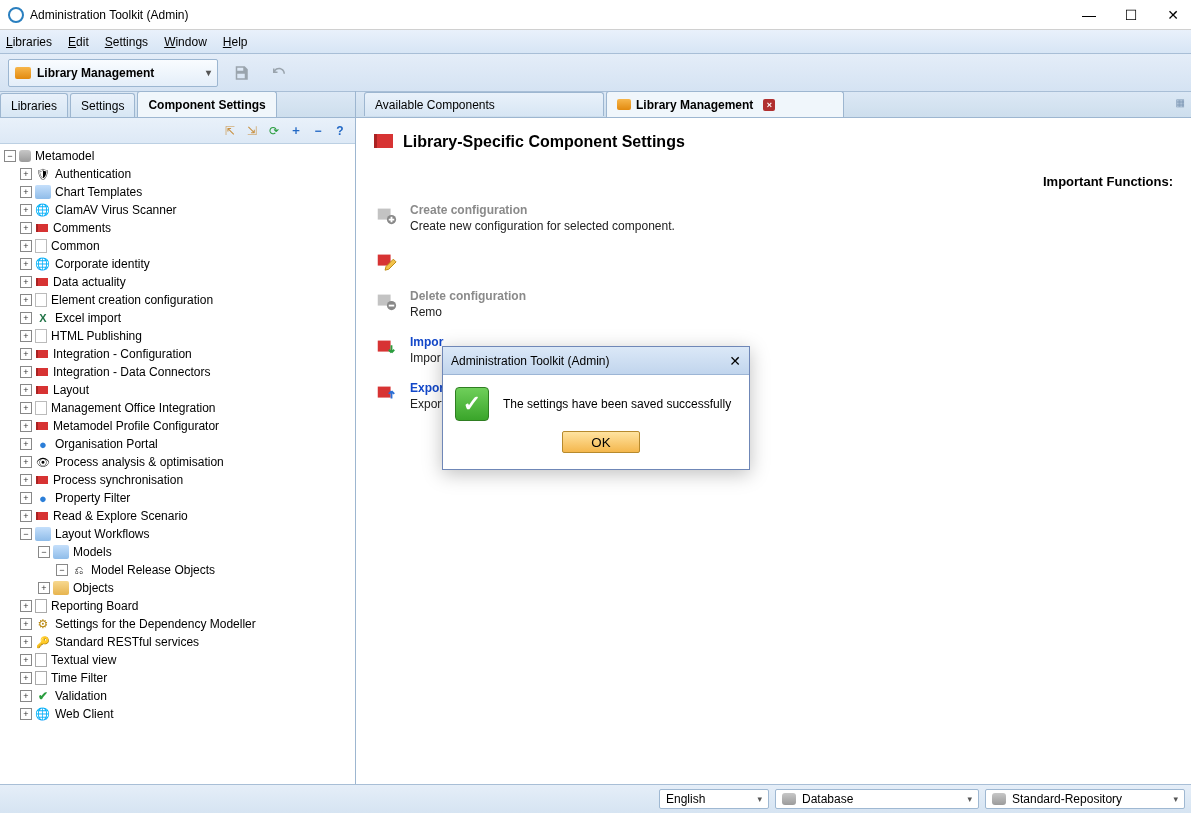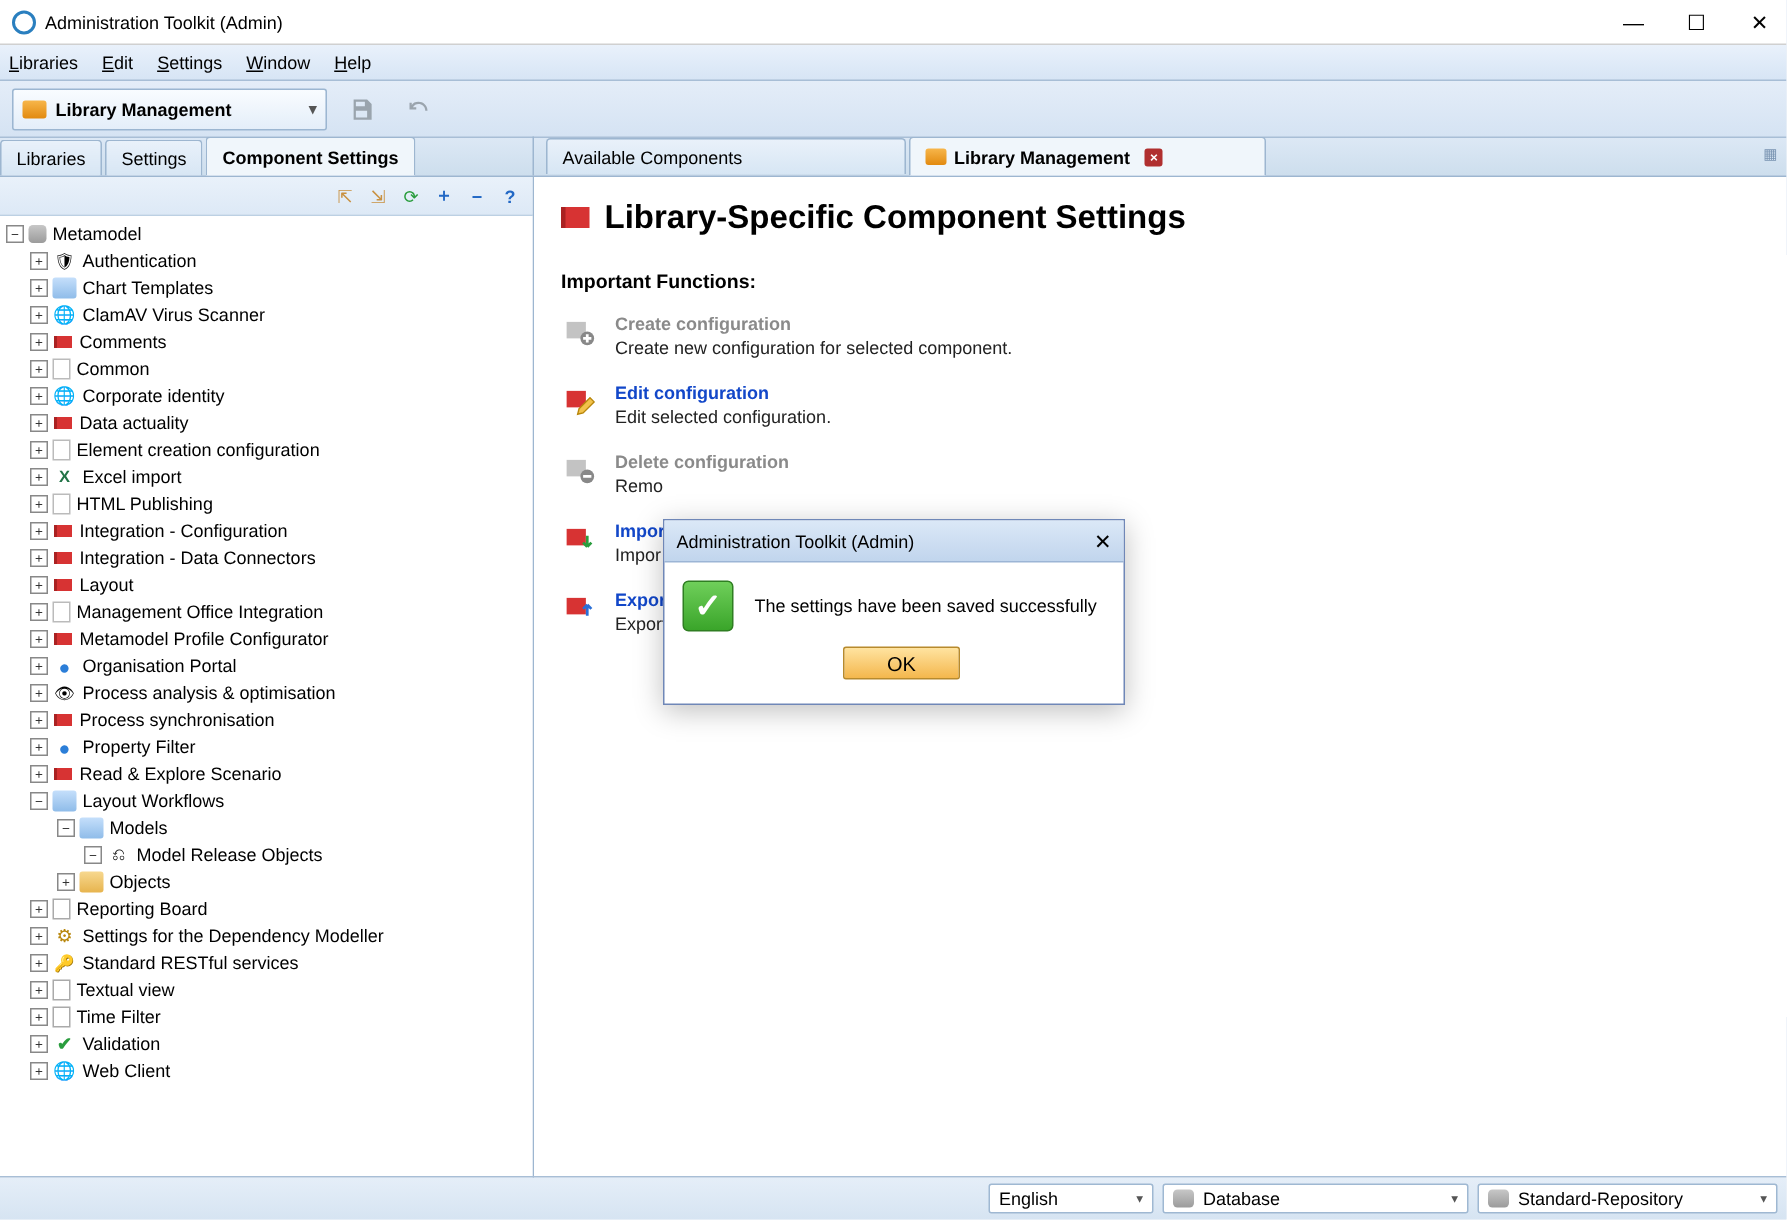--- a/index.html
+++ b/index.html
@@ -196,31 +196,31 @@
 
 .right-panel {
   flex: 1;
   background: #fff;
   padding: 14px 18px;
   position: relative;
   overflow: hidden;
 }
 .page-h1 {
   display: flex; align-items: center; gap: 10px;
-  font-size: 22px; font-weight: bold;
+  font-size: 16px; font-weight: bold;
   margin-bottom: 22px;
 }
 .page-h1 .flag-icon::before {
   content: ""; display: inline-block;
   width: 16px; height: 14px;
   background: #d73333;
   border-left: 3px solid #a22;
   margin-top: 2px;
 }
-.section-h { font-weight: bold; font-size: 13px; margin-bottom: 14px; }
+.section-h { font-weight: bold; font-size: 13px; margin-bottom: 14px; text-align: right; }
 
 .func-item {
   display: flex;
   align-items: flex-start;
   gap: 12px;
   margin-bottom: 16px;
 }
 .func-icon {
   width: 24px; height: 24px; flex-shrink: 0;
   display: flex; align-items: center; justify-content: center;
@@ -602,24 +602,20 @@
             <div class="func-desc">Create new configuration for selected component.</div>
           </div>
         </div>
         <div class="func-item">
           <div class="func-icon">
             <svg width="22" height="22" viewBox="0 0 24 24">
               <rect x="3" y="5" width="14" height="12" fill="#d73333"></rect>
               <path d="M12 18l8-8 3 3-8 8-4 1 1-4z" fill="#f2c24b" stroke="#b8860b"></path>
             </svg>
           </div>
-          <div>
-            <div class="func-title link">Edit configuration</div>
-            <div class="func-desc">Edit selected configuration.</div>
-          </div>
         </div>
         <div class="func-item">
           <div class="func-icon">
             <svg width="22" height="22" viewBox="0 0 24 24">
               <rect x="3" y="5" width="14" height="12" fill="#c3c3c3"></rect>
               <circle cx="18" cy="17" r="5" fill="#888"></circle>
               <path d="M15 17h6" stroke="#fff" stroke-width="2"></path>
             </svg>
           </div>
           <div>

